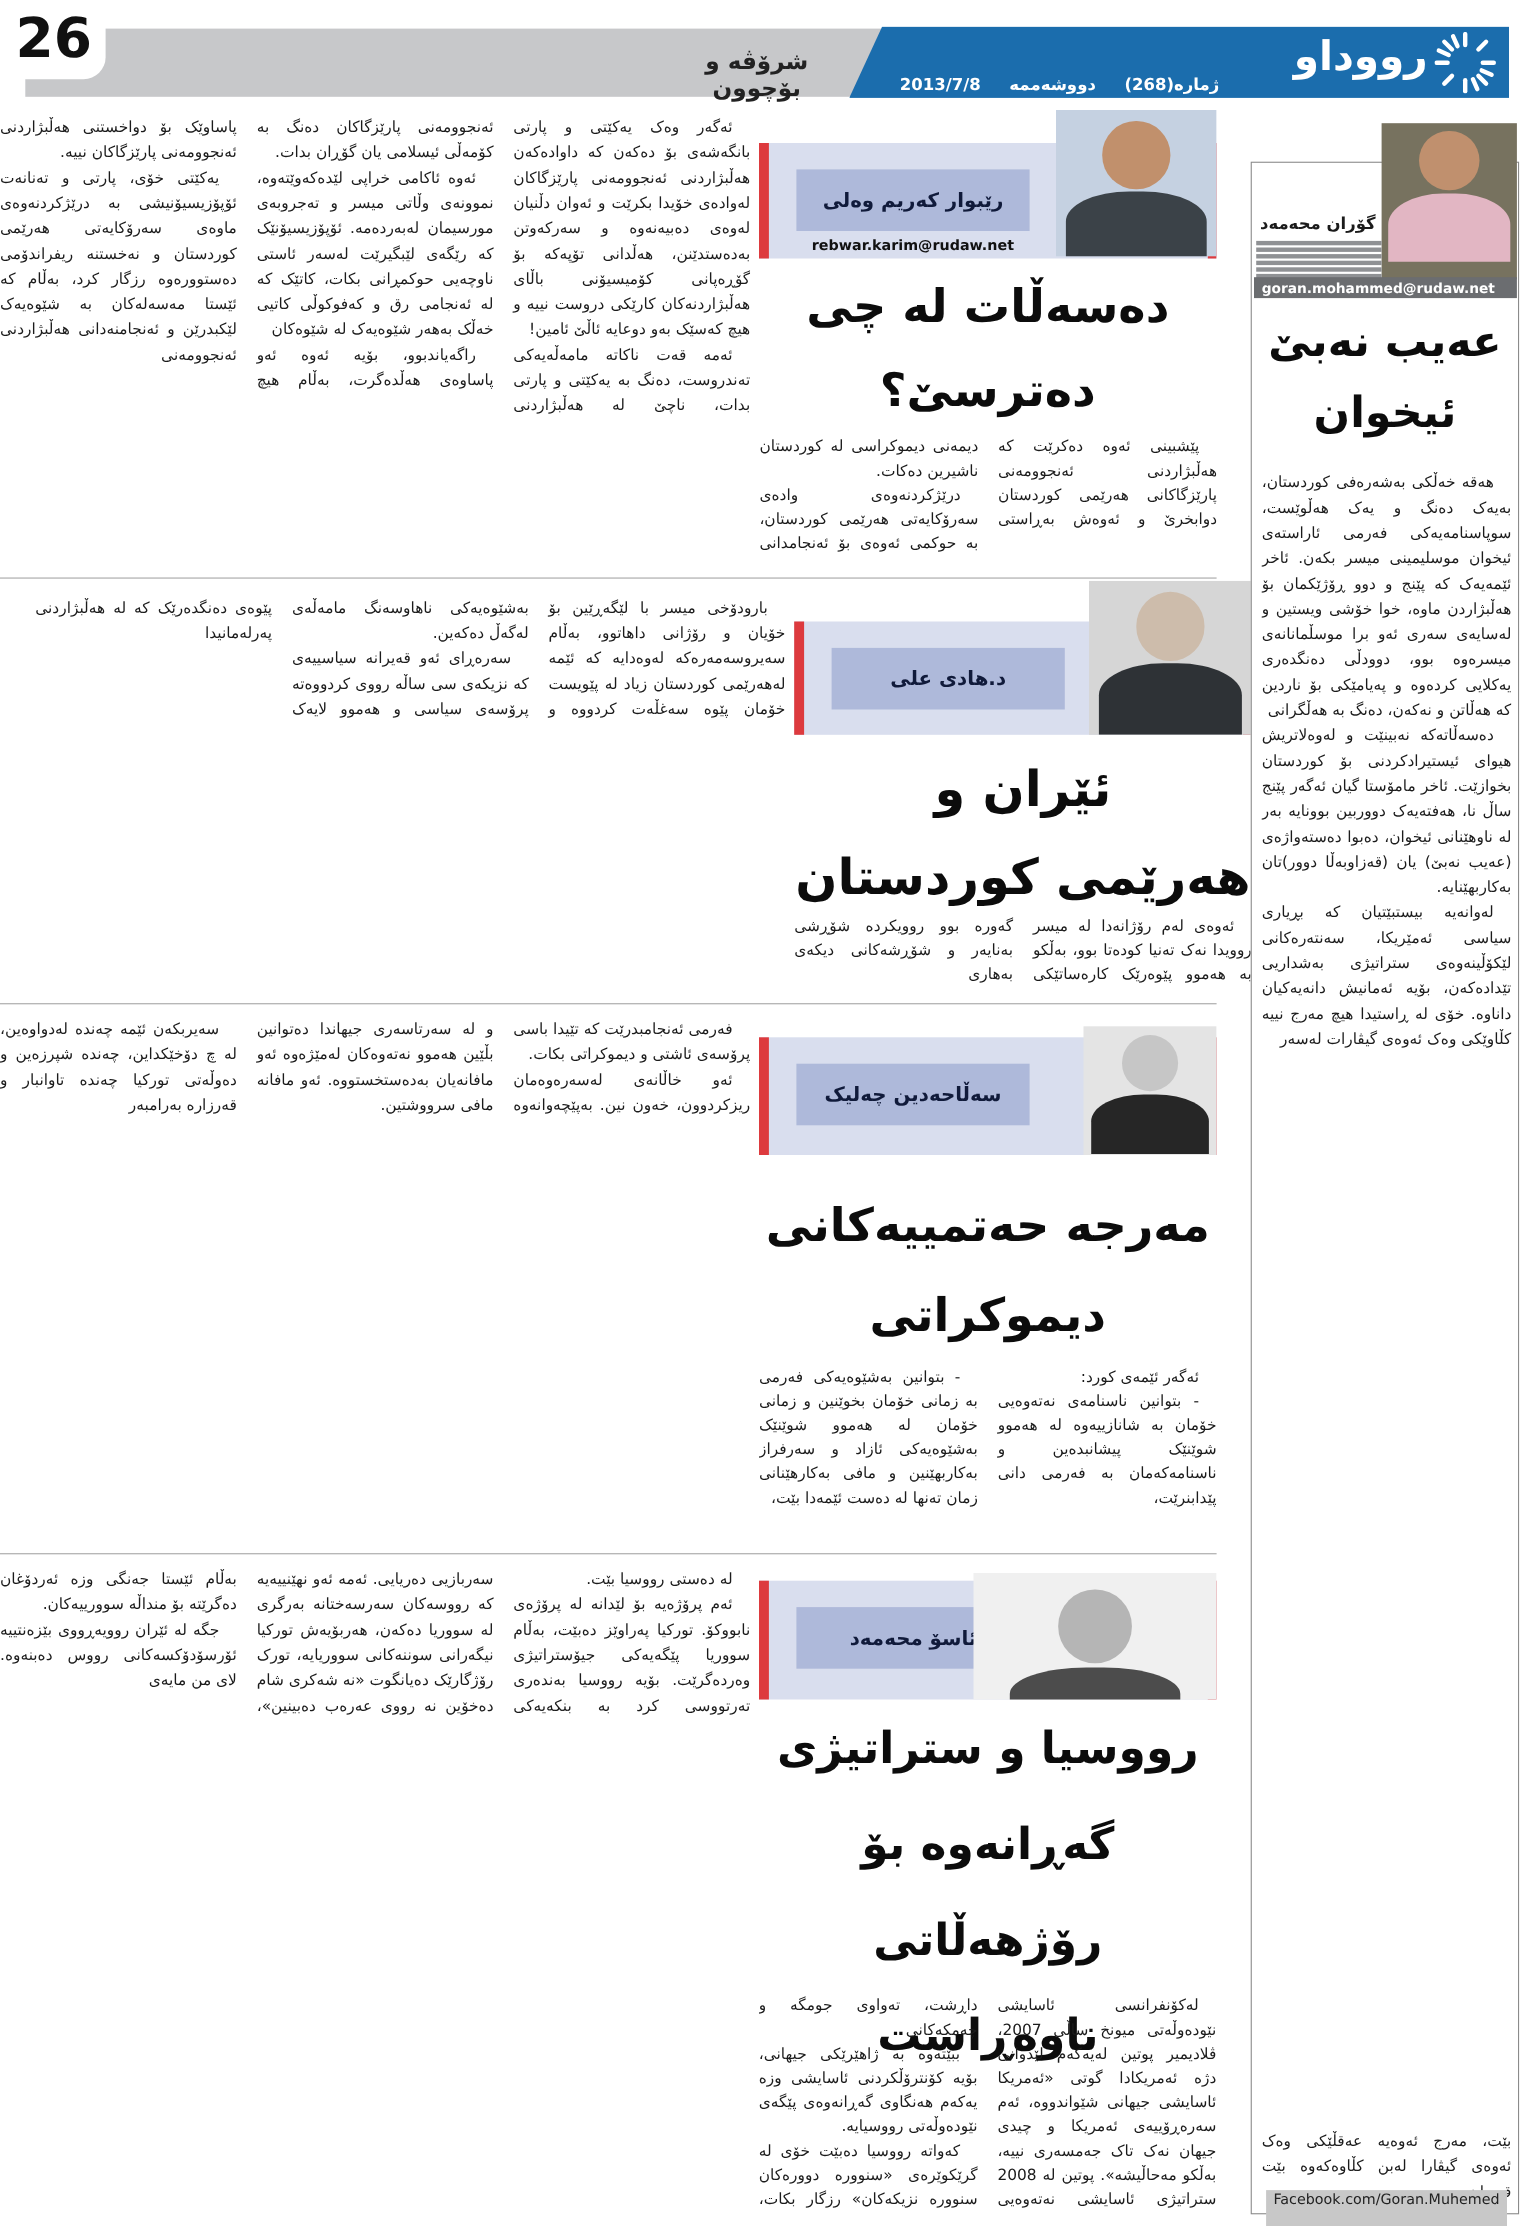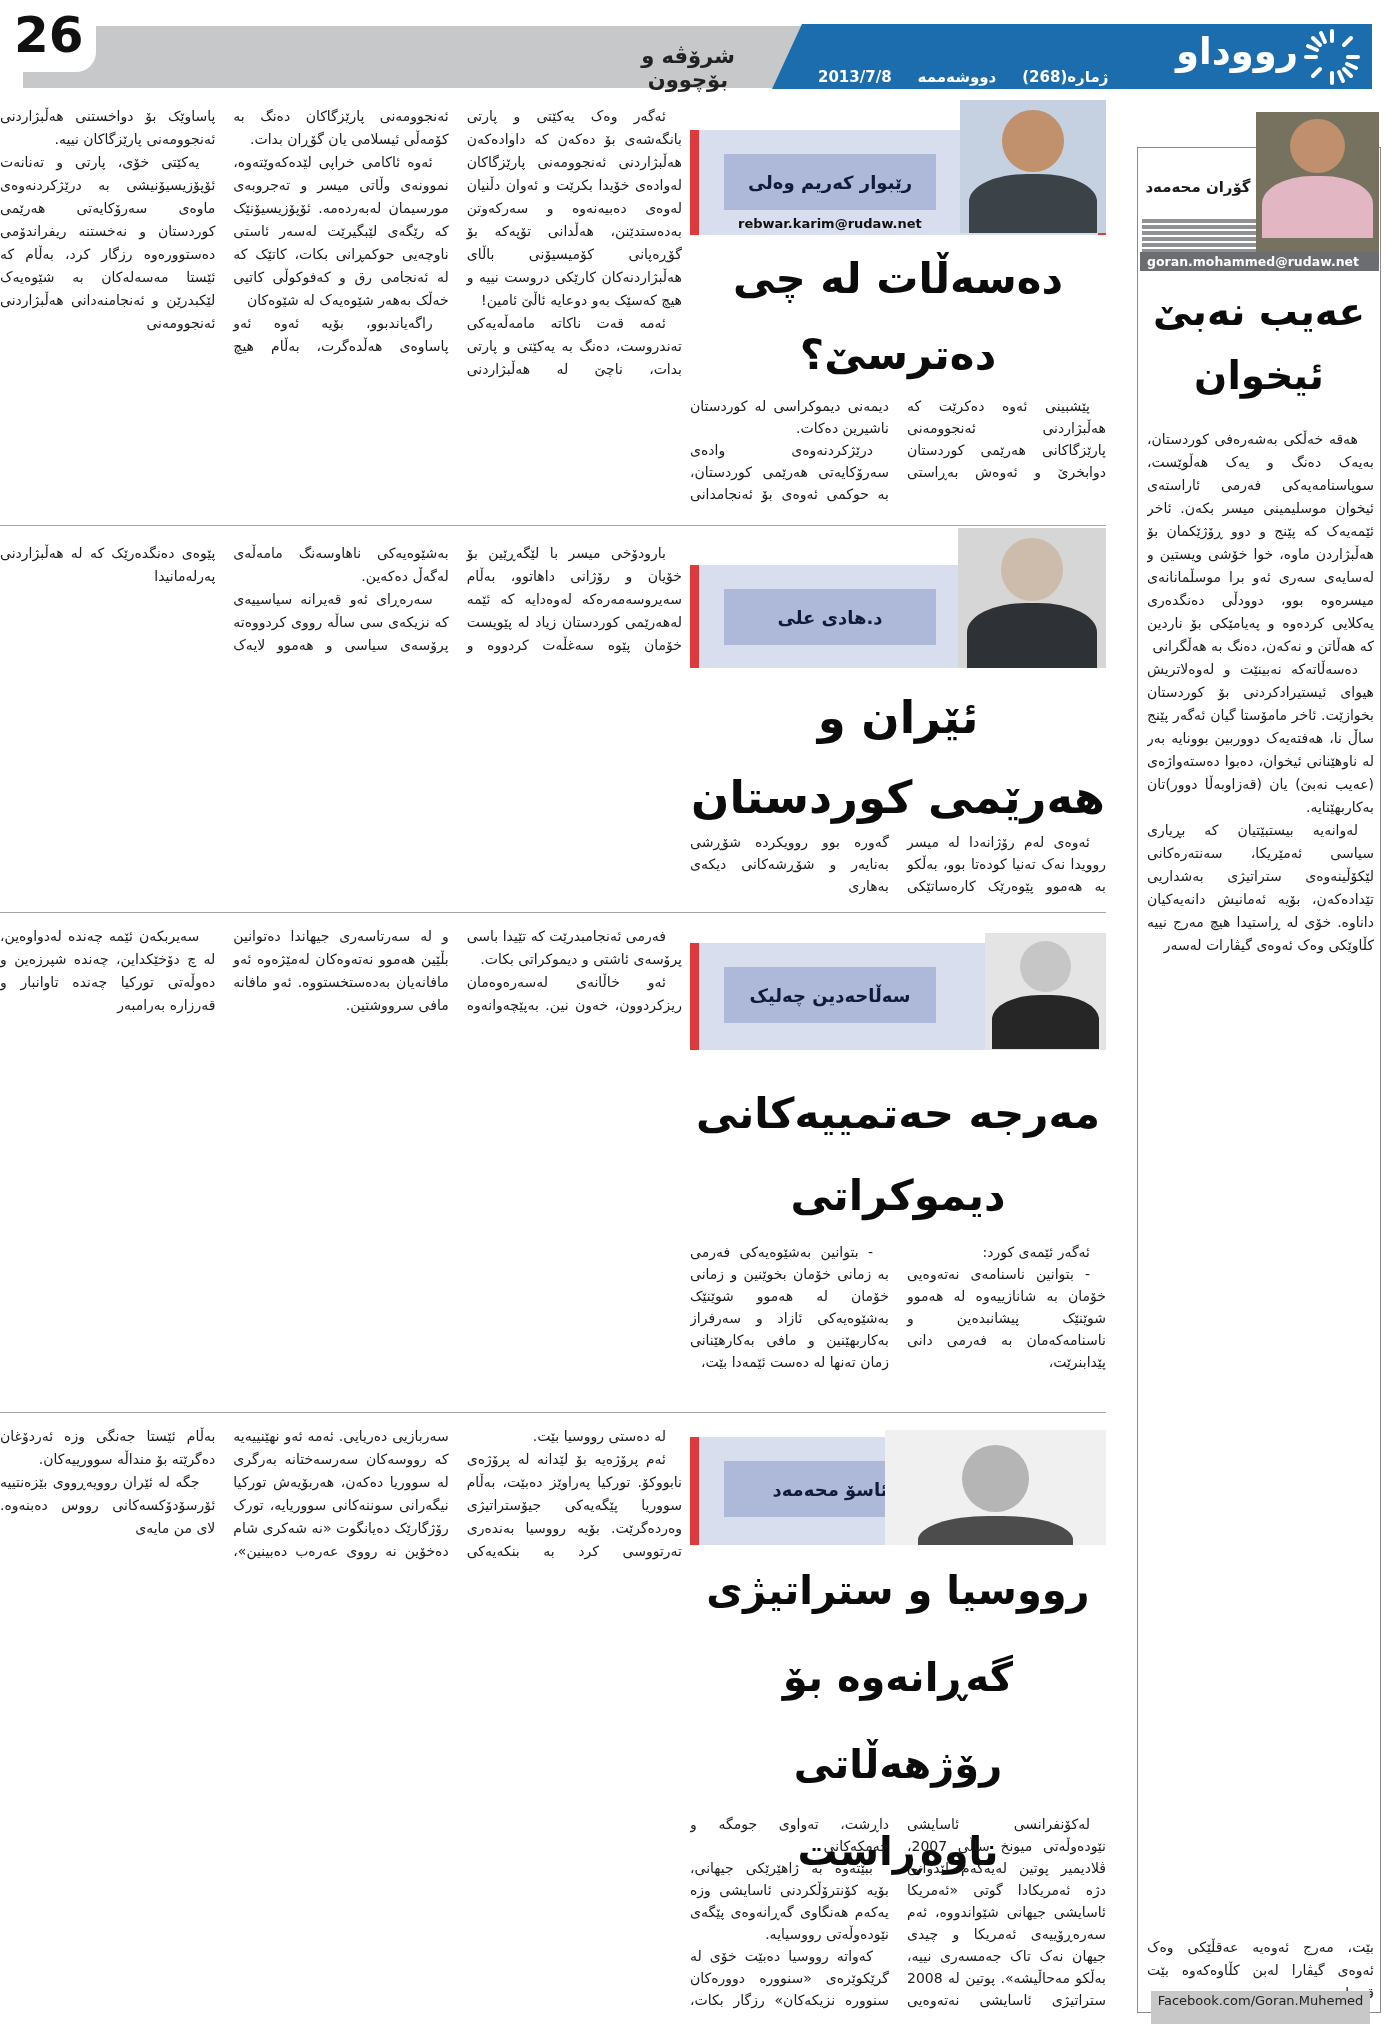--- a/index.html
+++ b/index.html
@@ -12,21 +12,21 @@
   .page-num { position:absolute; left:14px; top:6px; font-size:50px; font-weight:bold; color:#111; font-family:"DejaVu Sans", sans-serif; direction:ltr; }
   .section-title { position:absolute; left:598px; top:44px; width:180px; font-size:21px; font-weight:bold; color:#222; text-align:center; }
   .hdr-blue { position:absolute; left:772px; top:24px; width:600px; height:65px; background:#1b6dad; clip-path:polygon(30px 0, 100% 0, 100% 100%, 0 100%); z-index:2; }
   .brand { position:absolute; right:74px; top:6px; font-size:37px; font-weight:bold; color:#fff; }
   .sunburst { position:absolute; right:12px; top:5px; width:56px; height:56px; }
   .date-row { position:absolute; left:46px; bottom:3px; direction:ltr; display:flex; gap:26px; color:#fff; font-size:15px; font-weight:bold; }
 
   
   .article { position:absolute; left:0; width:1106px; overflow:hidden; }
   .s1 { top:95px;  height:428px; }
-  .s2 { top:528px; height:382px; }
+  .s2 { top:528px; height:382px;margin-left:32px; }
   .s3 { top:915px; height:495px; }
   .s4 { top:1415px;height:601px; }
   .divider { position:absolute; left:0; width:1106px; height:1px; background:#a6a6a6; }
   .d1 { top:525px; } .d2 { top:912px; } .d3 { top:1412px; }
 
   .left-cols { position:absolute; left:0; width:682px; direction:rtl; text-align:justify;
                font-size:14px; line-height:23px; column-gap:18px; column-count:3; overflow:hidden; }
   .s1 .left-cols { top:10px;  height:408px; }
   .s2 .left-cols { top:14px;  height:358px; }
   .s3 .left-cols { top:10px;  height:476px; }
@@ -69,21 +69,21 @@
   .s1 .under-cols { top:300px; height:122px; }
   .s2 .under-cols { top:303px; height:76px;  }
   .s3 .under-cols { top:326px; height:164px; }
   .s4 .under-cols { top:398px; height:198px; }
 
   
   .rail-box { position:absolute; left:1137px; top:147px; width:244px; height:1866px; border:1px solid #8b8b8b; background:#fff; }
   .rail-photo { position:absolute; left:1256px; top:112px; width:123px; height:142px; background:#77725f; overflow:hidden; z-index:2; }
   .rail-photo .head { width:44%; padding-top:44%; border-radius:50%; background:#c0906e; margin:6% auto 0; }
   .rail-photo .torso { width:90%; height:44%; border-radius:45% 45% 0 0; background:#e2b6c3; margin:2% auto 0; }
-  .rail-name { position:absolute; left:1142px; top:178px; width:112px; text-align:center; font-size:15px; font-weight:bold; z-index:2; }
+  .rail-name { position:absolute; left:1142px; top:194px; width:112px; text-align:center; font-size:15px; font-weight:bold; z-index:2; }
   .rail-lines { position:absolute; left:1142px; top:219px; width:114px; z-index:2; }
   .rail-lines div { height:4px; background:#8f9194; margin-bottom:2px; }
   .rail-email { position:absolute; left:1140px; top:252px; width:239px; height:19px; background:#6b6d70; color:#fff;
                 font-size:12.5px; font-weight:bold; line-height:19px; padding-left:7px; direction:ltr; z-index:2; }
   .rail-headline { position:absolute; left:1142px; top:280px; width:234px; text-align:center; font-weight:bold;
                    font-size:39px; line-height:64px; color:#0c0c0c; }
   .rail-headline p { margin:0; }
   .rail-body { position:absolute; left:1147px; top:428px; width:227px; height:1500px; direction:rtl; text-align:justify;
                font-size:14px; line-height:23px; overflow:hidden; }
   .rail-body p { text-indent:16px; margin:0; }

